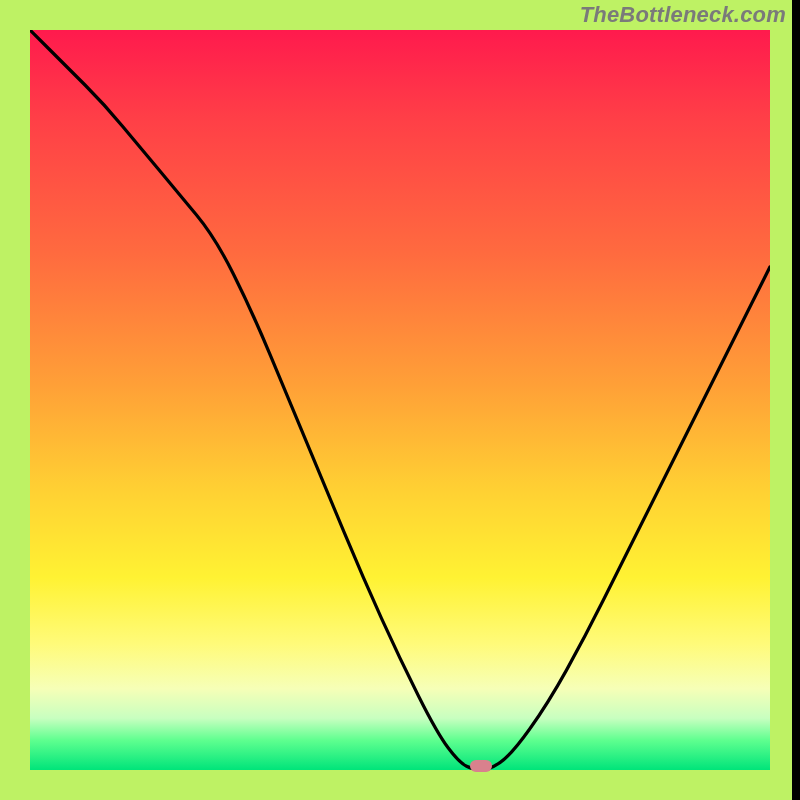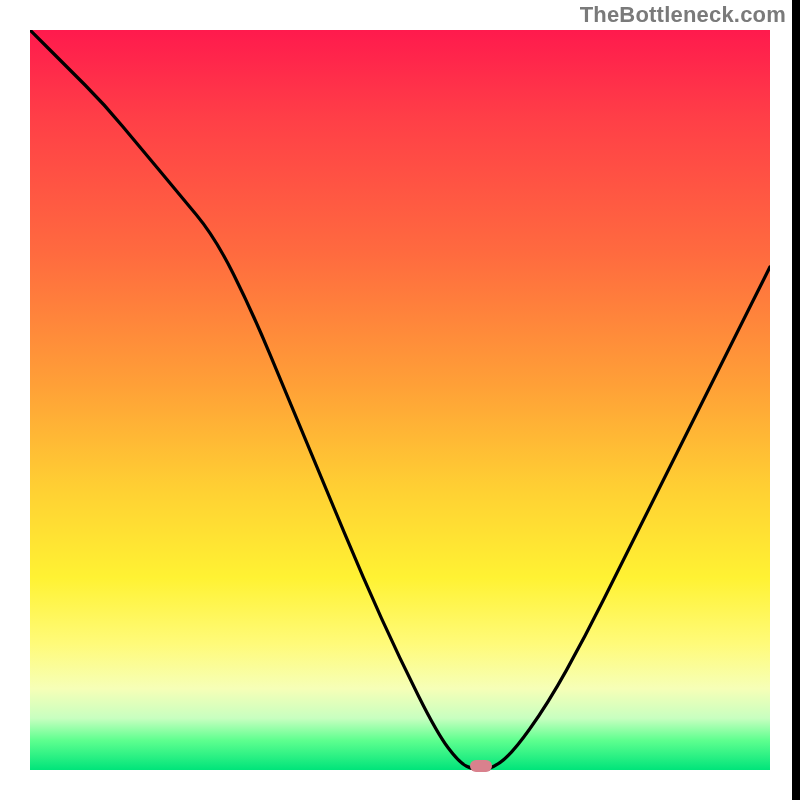--- a/index.html
+++ b/index.html
@@ -7,21 +7,22 @@
     padding: 0;
     width: 800px;
     height: 800px;
     background: #000;
     font-family: Arial, Helvetica, sans-serif;
   }
   .frame {
     position: relative;
     width: 792px;
     height: 800px;
-    background: #ffffff;
+    background: #bef264;
+    font-style: italic;
   }
   .watermark {
     position: absolute;
     top: 2px;
     right: 6px;
     color: #7a7a7a;
     font-size: 22px;
     font-weight: 600;
     letter-spacing: 0.2px;
     user-select: none;

